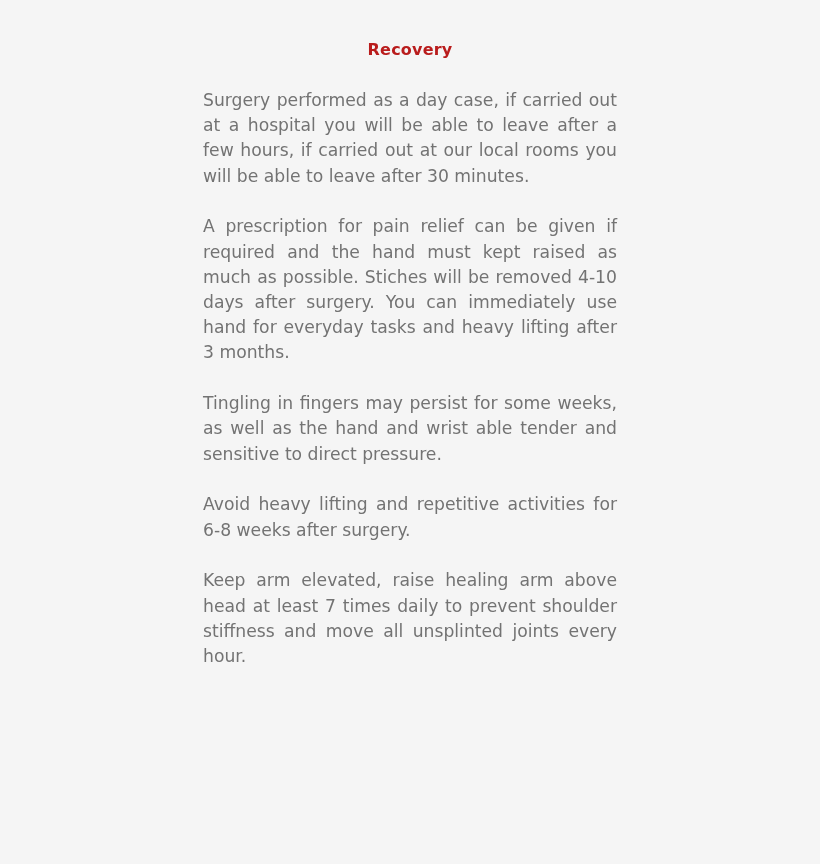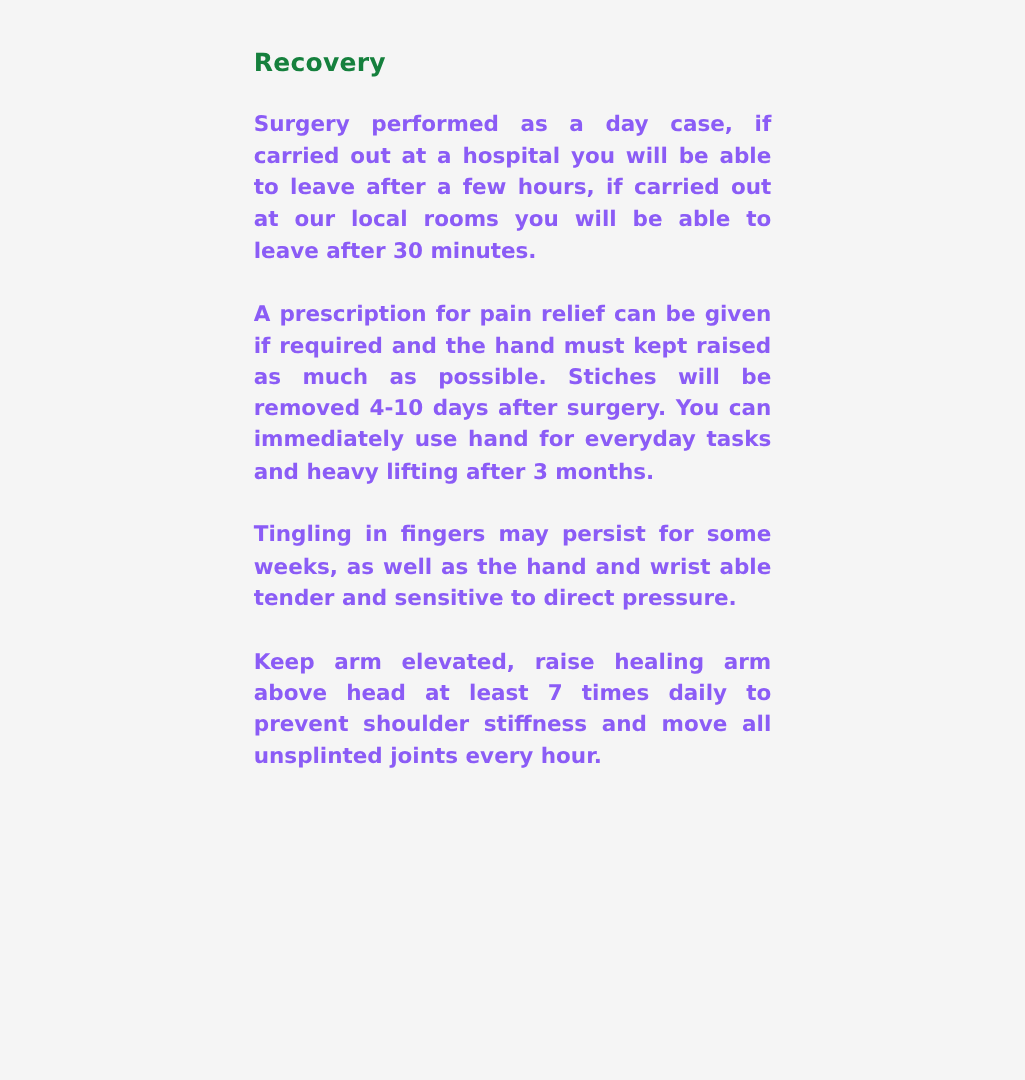--- a/index.html
+++ b/index.html
@@ -18,42 +18,43 @@
     }
     .column {
       position: absolute;
       left: 203px;
       top: 36px;
       width: 414px;
     }
     .heading {
       font-family: "DejaVu Sans", sans-serif;
       font-weight: bold;
-      font-size: 20px;
+      font-size: 16px;
       line-height: 28px;
-      color: #15803d;
+      color: #b91c1c;
       margin: 0 0 24px 0;
       letter-spacing: 0.2px;
+      text-align: center;
     }
     .para {
       font-family: "DejaVu Sans", sans-serif;
       font-size: 17.2px;
       line-height: 25.2px;
-      color: #8b5cf6;
+      color: #737373;
       text-align: justify;
       text-align-last: left;
       margin: 0 0 25.6px 0;
       letter-spacing: 0px;
-      font-weight: bold;
     }
   </style>
 </head>
 <body>
 
 <div class="page">
   <div class="column">
     <h1 class="heading">Recovery</h1>
     <p class="para">Surgery performed as a day case, if carried out at a hospital you will be able to leave after a few hours, if carried out at our local rooms you will be able to leave after 30 minutes.</p>
     <p class="para">A prescription for pain relief can be given if required and the hand must kept raised as much as possible. Stiches will be removed 4-10 days after surgery.  You can immediately use hand for everyday tasks and heavy lifting after 3 months.</p>
     <p class="para">Tingling in fingers may persist for some weeks, as well as the hand and wrist able tender and sensitive to direct pressure.</p>
+    <p class="para">Avoid heavy lifting and repetitive activities for 6-8 weeks after surgery.</p>
     <p class="para">Keep arm elevated, raise healing arm above head at least 7 times daily to prevent shoulder stiffness and move all unsplinted joints every hour.</p>
   </div>
 </div>
 
 </body></html>

